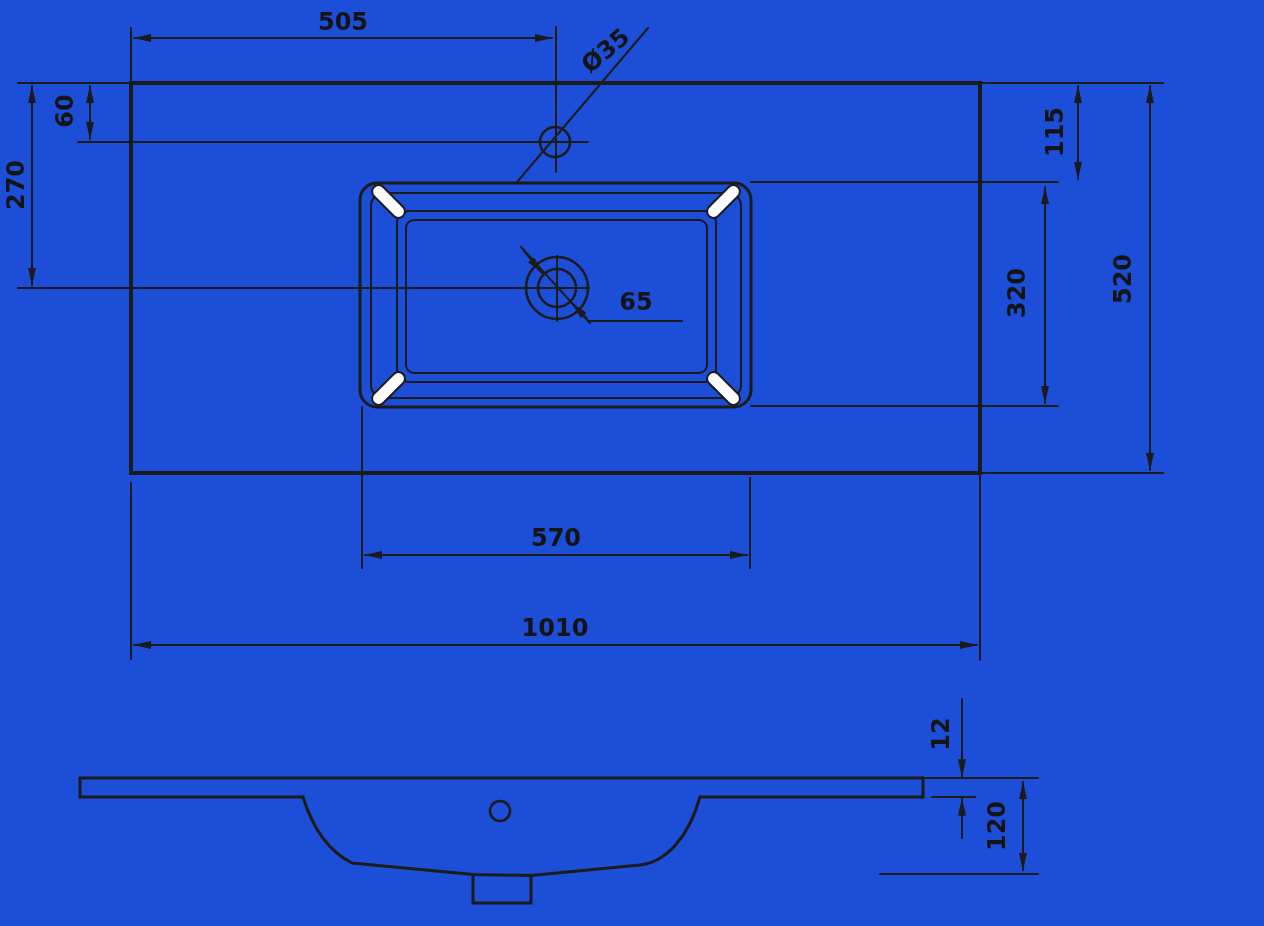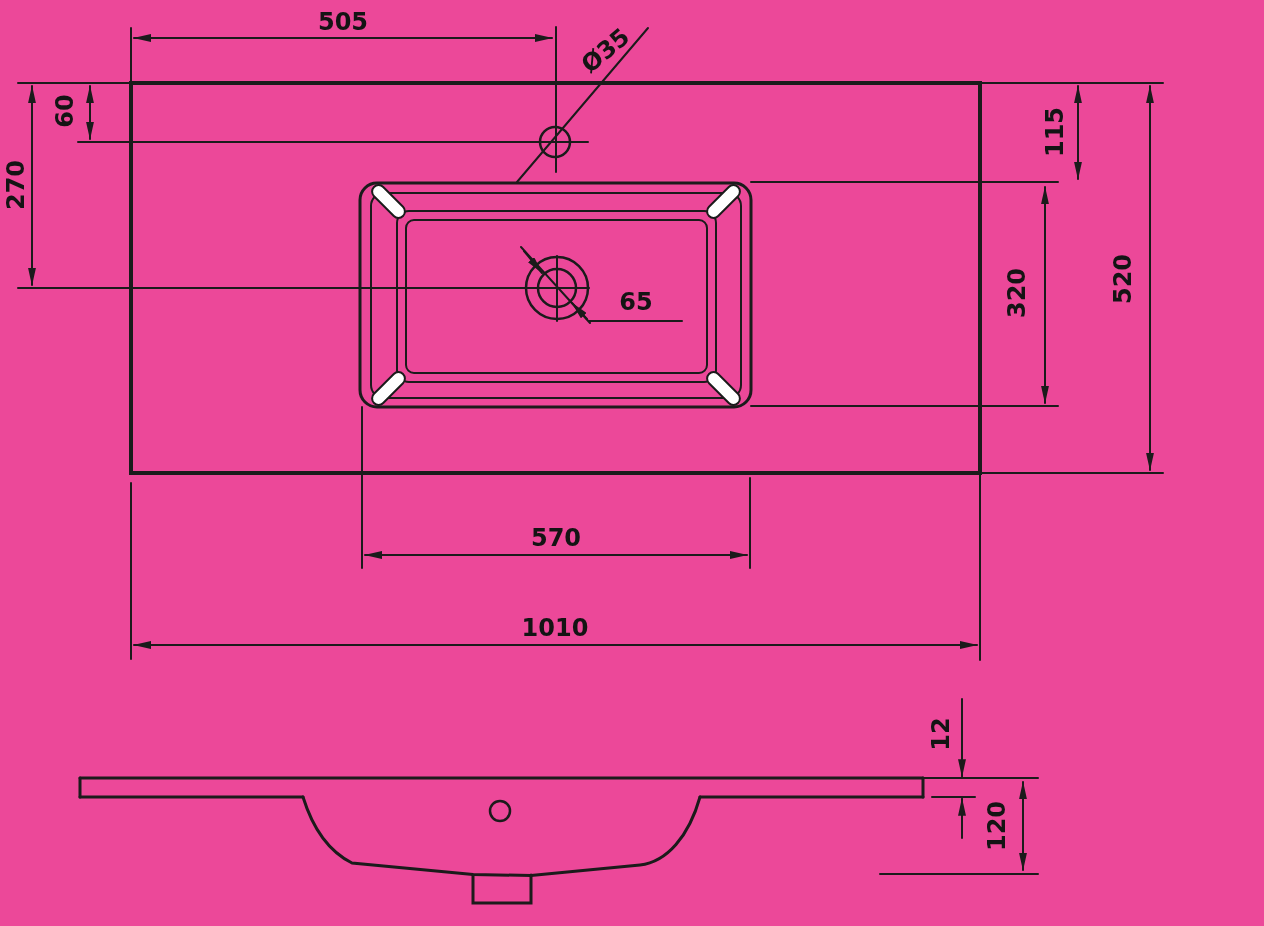--- a/index.html
+++ b/index.html
@@ -1,16 +1,16 @@
 <!DOCTYPE html>
 <html><head>
 <meta charset="utf-8">
 <style>
   html,body{margin:0;padding:0;background:#ffffff;}
-  .page{position:relative;width:1264px;height:926px;background:#ec4899;overflow:hidden;
+  .page{position:relative;width:1264px;height:926px;background:#1d4ed8;overflow:hidden;
         font-family:"DejaVu Sans","Liberation Sans",sans-serif;}
   svg{display:block;}
   .dim-text{font-family:"DejaVu Sans","Liberation Sans",sans-serif;
             font-weight:bold;font-size:24px;fill:#141414;}
   .dia-text{font-family:"DejaVu Sans","Liberation Sans",sans-serif;
             font-weight:bold;font-size:24px;fill:#141414;}
 </style>
 </head>
 <body>
 

